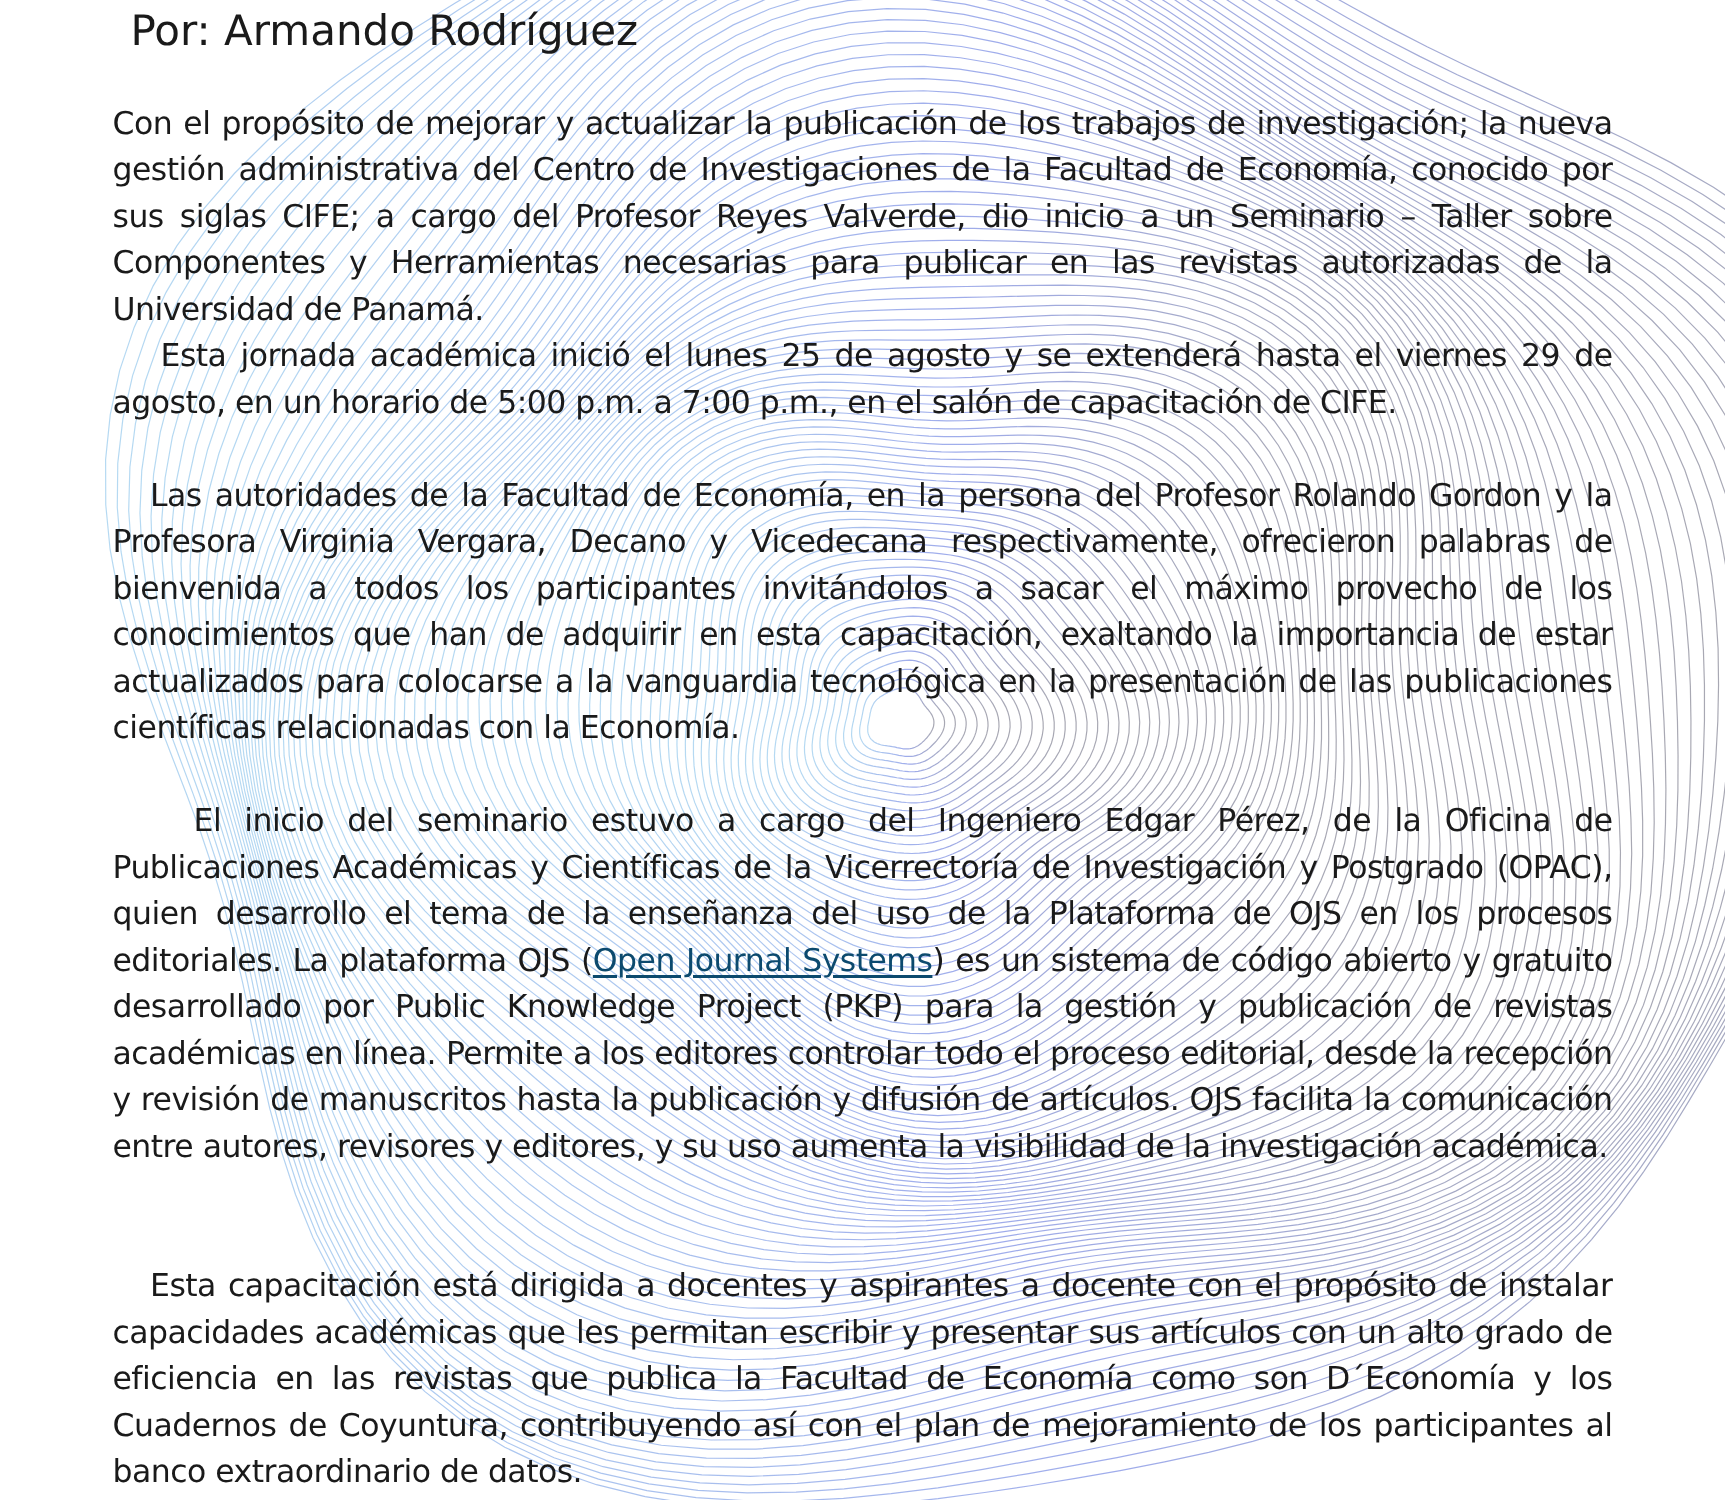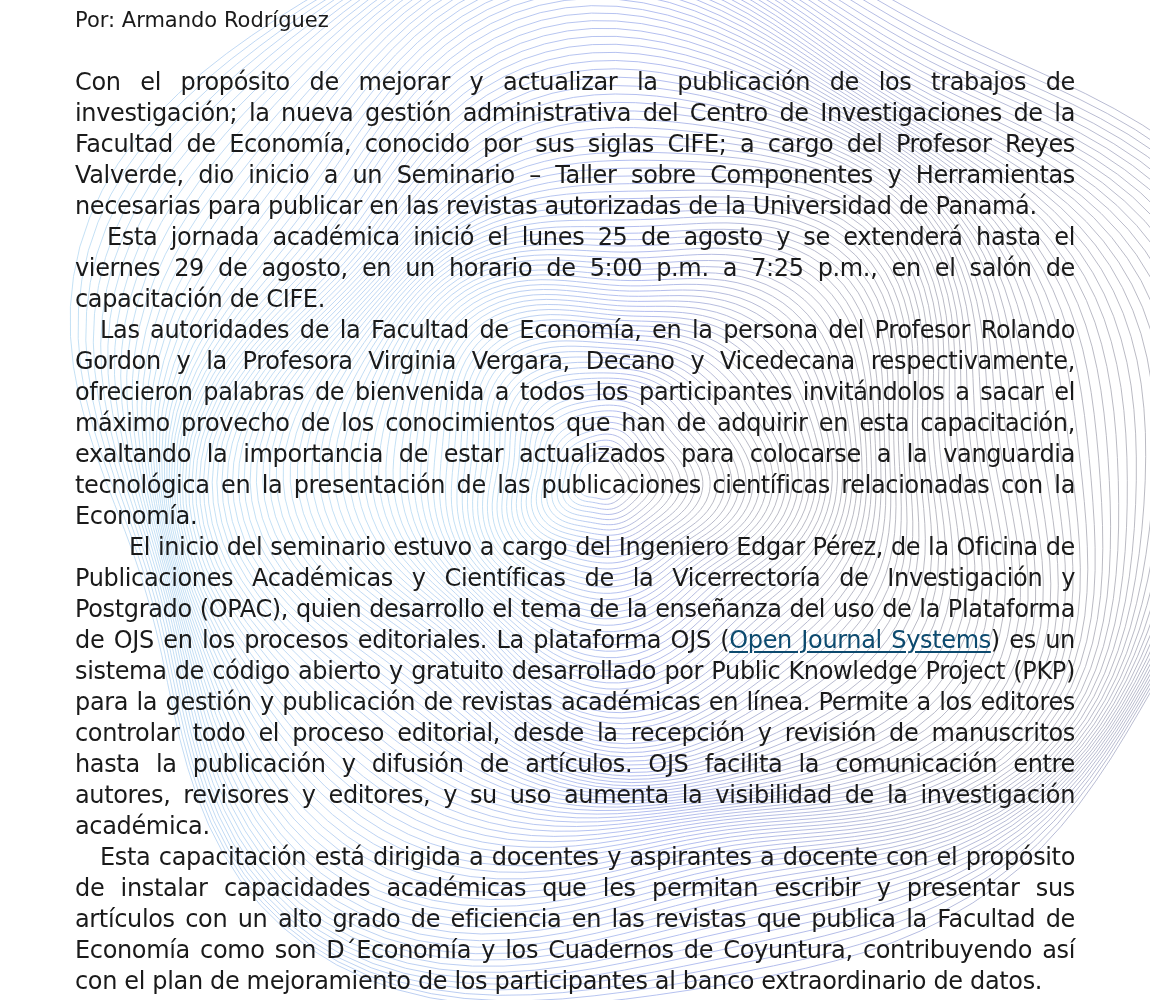--- a/index.html
+++ b/index.html
@@ -27,32 +27,32 @@
   .page {
     position: absolute;
     left: 75px;
     top: 0;
     width: 1000px;
     z-index: 1;
   }
   .byline {
     position: absolute;
     top: 5px;
-    left: 0;
-    font-size: 21px;
+    left: 12px;
+    font-size: 28px;
     line-height: 31px;
     margin: 0;
     white-space: nowrap;
   }
   .para {
     position: absolute;
     left: 0;
     width: 1000px;
     margin: 0;
-    font-size: 24px;
+    font-size: 21px;
     line-height: 31px;
     text-align: justify;
     letter-spacing: -0.35px;
     word-spacing: 0px;
   }
   .indent1 { text-indent: 32px; }
   .indent2 { text-indent: 25px; }
   .indent3 { text-indent: 54px; }
   .link {
     text-decoration: underline;
@@ -168,20 +168,20 @@
       <path d="M1268.9 452.1 L1259.0 481.4 L1247.3 509.7 L1234.4 537.0 L1220.8 563.3 L1206.9 588.8 L1192.8 613.7 L1178.9 638.0 L1165.2 662.1 L1151.5 685.9 L1137.6 709.7 L1123.4 733.3 L1108.6 756.7 L1092.8 779.7 L1075.7 802.2 L1057.3 823.9 L1037.3 844.4 L1015.7 863.7 L992.6 881.4 L968.1 897.4 L942.3 911.6 L915.5 924.1 L888.0 934.9 L859.8 944.3 L831.4 952.4 L802.6 959.5 L773.7 965.8 L744.7 971.7 L715.4 977.1 L685.8 982.4 L655.8 987.3 L625.2 991.9 L594.1 995.8 L562.3 998.9 L529.9 1000.6 L497.1 1000.5 L464.1 998.4 L431.3 993.7 L399.0 986.1 L367.8 975.5 L338.1 961.7 L310.3 944.7 L284.9 924.8 L262.1 902.2 L242.3 877.4 L225.3 850.7 L211.1 822.8 L199.5 794.2 L190.1 765.4 L182.5 736.7 L176.1 708.5 L170.5 681.1 L165.0 654.4 L159.2 628.6 L152.8 603.4 L145.7 578.7 L137.6 554.1 L128.8 529.4 L119.4 504.3 L109.9 478.6 L100.8 452.1 L92.5 424.8 L85.6 396.6 L80.7 367.8 L78.2 338.4 L78.5 308.9 L81.9 279.4 L88.4 250.4 L98.0 222.2 L110.7 194.9 L126.0 168.9 L143.8 144.2 L163.5 120.9 L185.0 99.1 L207.6 78.5 L231.3 59.0 L255.7 40.6 L280.6 23.1 L306.0 6.3 L331.9 -9.7 L358.3 -25.1 L385.2 -39.6 L412.9 -53.2 L441.2 -65.5 L470.4 -76.3 L500.3 -85.3 L530.9 -92.1 L561.9 -96.6 L593.3 -98.5 L624.7 -97.8 L655.8 -94.3 L686.4 -88.2 L716.2 -79.8 L745.0 -69.4 L772.8 -57.4 L799.4 -44.2 L825.1 -30.3 L849.9 -16.1 L874.1 -2.0 L898.1 11.8 L922.1 25.0 L946.5 37.6 L971.5 49.8 L997.3 61.6 L1023.9 73.6 L1051.3 85.9 L1079.2 99.1 L1107.3 113.5 L1135.2 129.6 L1162.2 147.6 L1187.8 167.7 L1211.3 190.0 L1232.1 214.5 L1249.8 241.0 L1263.8 269.2 L1274.0 298.7 L1280.2 329.2 L1282.5 360.2 L1281.1 391.2 L1276.5 422.0 L1268.9 452.1 Z"></path>
       <path d="M1275.3 451.8 L1264.9 481.3 L1252.6 509.8 L1239.1 537.3 L1224.9 563.7 L1210.4 589.3 L1195.9 614.1 L1181.7 638.5 L1167.6 662.6 L1153.8 686.5 L1140.0 710.3 L1125.9 734.1 L1111.3 757.8 L1095.7 781.2 L1079.1 804.2 L1061.0 826.4 L1041.4 847.7 L1020.1 867.6 L997.2 886.1 L972.8 902.9 L947.1 917.9 L920.2 931.1 L892.4 942.6 L864.0 952.4 L835.1 960.9 L805.8 968.2 L776.4 974.6 L746.8 980.4 L717.0 985.6 L686.9 990.5 L656.4 995.0 L625.4 999.1 L593.9 1002.5 L561.8 1004.9 L529.2 1006.1 L496.2 1005.5 L463.0 1002.9 L430.1 997.8 L397.7 989.8 L366.3 978.9 L336.5 964.8 L308.6 947.7 L283.1 927.6 L260.2 904.9 L240.1 879.9 L223.0 853.1 L208.7 825.1 L197.0 796.3 L187.5 767.3 L179.7 738.4 L173.3 710.1 L167.5 682.5 L161.9 655.7 L155.9 629.7 L149.4 604.3 L142.0 579.4 L133.7 554.7 L124.5 529.8 L114.7 504.5 L104.8 478.6 L95.1 451.8 L86.3 424.1 L78.9 395.6 L73.4 366.3 L70.5 336.5 L70.4 306.4 L73.5 276.4 L79.8 246.9 L89.5 218.1 L102.2 190.4 L117.9 163.9 L136.1 138.9 L156.4 115.5 L178.5 93.5 L202.0 72.9 L226.4 53.7 L251.6 35.6 L277.3 18.4 L303.5 2.0 L330.0 -13.6 L356.9 -28.5 L384.4 -42.6 L412.4 -55.7 L441.0 -67.8 L470.3 -78.4 L500.4 -87.3 L531.0 -94.3 L562.2 -99.0 L593.6 -101.2 L625.1 -100.8 L656.4 -97.8 L687.2 -92.2 L717.3 -84.4 L746.4 -74.4 L774.5 -62.8 L801.6 -50.0 L827.7 -36.4 L853.0 -22.5 L877.7 -8.5 L902.2 5.2 L926.6 18.4 L951.4 31.2 L976.8 43.5 L1002.9 55.6 L1029.9 67.8 L1057.6 80.4 L1085.8 93.8 L1114.2 108.6 L1142.3 124.9 L1169.6 143.2 L1195.4 163.7 L1219.1 186.3 L1240.0 211.2 L1257.8 238.1 L1271.9 266.6 L1282.0 296.6 L1288.1 327.5 L1290.2 358.9 L1288.5 390.3 L1283.4 421.4 L1275.3 451.8 Z"></path>
     </g>
 </svg>
 
 <div class="page">
   <p class="byline">Por: Armando Rodríguez</p>
 
   <p class="para" style="top:67px;">Con el propósito de mejorar y actualizar la publicación de los trabajos de investigación; la nueva gestión administrativa del Centro de Investigaciones de la Facultad de Economía, conocido por sus siglas CIFE; a cargo del Profesor Reyes Valverde, dio inicio a un Seminario – Taller sobre Componentes y Herramientas necesarias para publicar en las revistas autorizadas de la Universidad de Panamá.</p>
 
-  <p class="para indent1" style="top:222px;">Esta jornada académica inició el lunes 25 de agosto y se extenderá hasta el viernes 29 de agosto, en un horario de 5:00 p.m. a 7:25 p.m., en el salón de capacitación de CIFE.</p>
+  <p class="para indent1" style="top:222px;">Esta jornada académica inició el lunes 25 de agosto y se extenderá hasta el viernes 29 de agosto, en un horario de 5:00 p.m. a 7:00 p.m., en el salón de capacitación de CIFE.</p>
 
   <p class="para indent2" style="top:315px;">Las autoridades de la Facultad de Economía, en la persona del Profesor Rolando Gordon y la Profesora Virginia Vergara, Decano y Vicedecana respectivamente, ofrecieron palabras de bienvenida a todos los participantes invitándolos a sacar el máximo provecho de los conocimientos que han de adquirir en esta capacitación, exaltando la importancia de estar actualizados para colocarse a la vanguardia tecnológica en la presentación de las publicaciones científicas relacionadas con la Economía.</p>
 
   <p class="para indent3" style="top:532px;"><span>El inicio del seminario estuvo a cargo del Ingeniero Edgar Pérez, de la Oficina de Publicaciones Académicas y Científicas de la Vicerrectoría de Investigación y Postgrado (OPAC), quien desarrollo el tema de la enseñanza del uso de la Plataforma de OJS en los procesos editoriales. La plataforma OJS (</span><a class="link">Open Journal Systems</a><span>) es un sistema de código abierto y gratuito desarrollado por Public Knowledge Project (PKP) para la gestión y publicación de revistas académicas en línea. Permite a los editores controlar todo el proceso editorial, desde la recepción y revisión de manuscritos hasta la publicación y difusión de artículos. OJS facilita la comunicación entre autores, revisores y editores, y su uso aumenta la visibilidad de la investigación académica.</span></p>
 
   <p class="para indent2" style="top:842px;">Esta capacitación está dirigida a docentes y aspirantes a docente con el propósito de instalar capacidades académicas que les permitan escribir y presentar sus artículos con un alto grado de eficiencia en las revistas que publica la Facultad de Economía como son D´Economía y los Cuadernos de Coyuntura, contribuyendo así con el plan de mejoramiento de los participantes al banco extraordinario de datos.</p>
 </div>
 
 </body></html>

